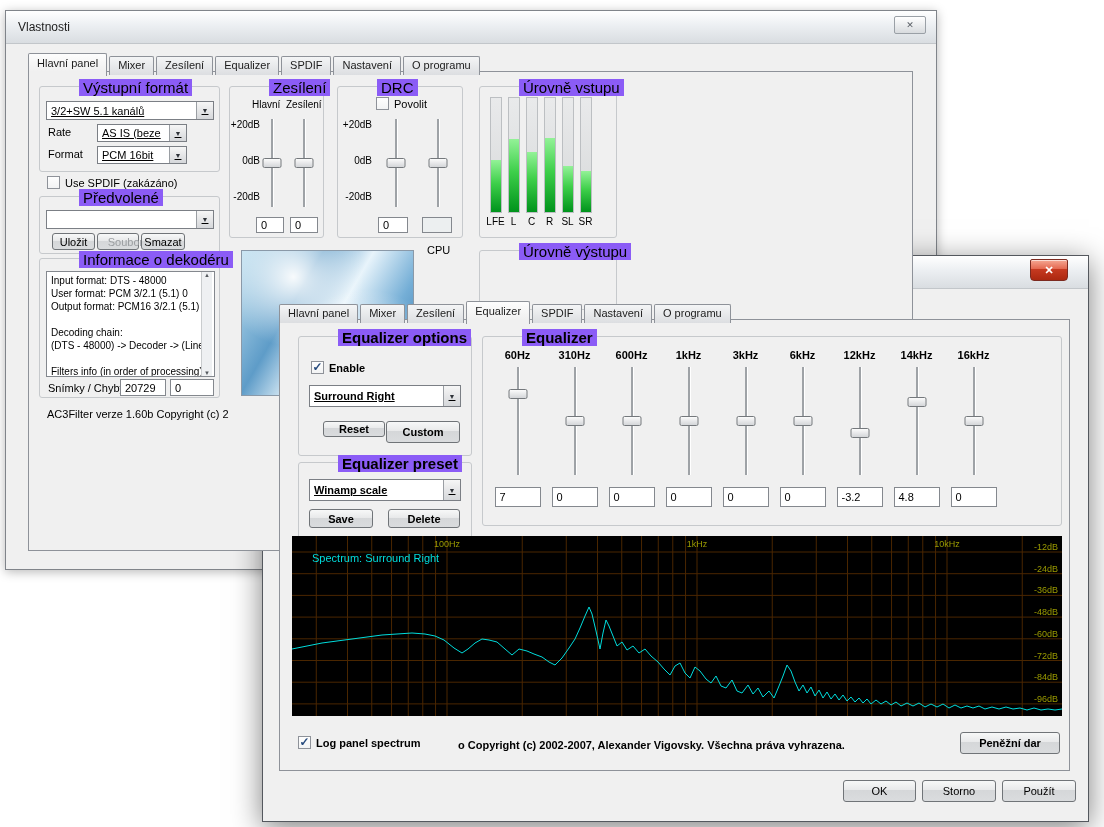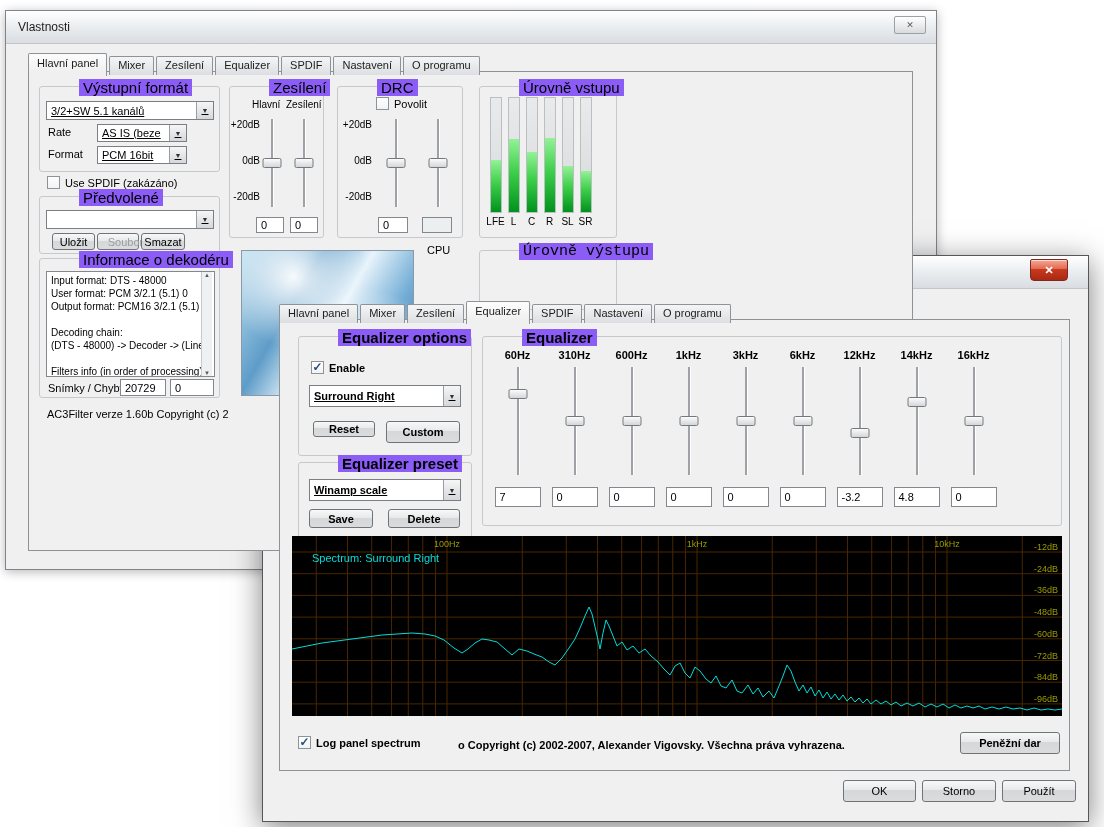--- a/index.html
+++ b/index.html
@@ -224,21 +224,21 @@
             <div class="mcol">
               <div class="meter">
                 <div class="mfill" style="height: 36%;"></div>
               </div>
               <div class="mlabel">SR</div>
             </div>
           </div>
       </div>
 
       <span class="lbl" style="left:398px;top:172px;">CPU</span>
-      <div class="group" style="left:450px;top:178px;width:138px;height:60px;font-family:Liberation Mono, monospace;">
+      <div class="group" style="left:450px;top:178px;width:138px;height:60px;">
         <span class="legend">Úrovně výstupu</span>
       </div>
 
       <div class="art" style="left:212px;top:178px;width:173px;height:146px;"></div>
     </div>
   </div>
 
   <div class="window win-front">
     <div class="titlebar">
       <span>Vlastnosti</span>
@@ -262,21 +262,21 @@
         <div class="check b" style="left:12px;top:24px;">
           <span class="cbox">
               <span class="tick">✓</span>
             </span>
           <span>Enable</span>
         </div>
         <div class="combo" style="left:10px;top:48px;width:152px;height:22px;">
           <span class="val b">Surround Right</span>
           <span class="arrow">▼</span>
         </div>
-        <div class="btn b" style="left:14px;top:84px;width:62px;height:16px;">
+        <div class="btn b" style="left:24px;top:84px;width:62px;height:16px;">
             <span>Reset</span>
           </div>
         <div class="btn b" style="left:87px;top:84px;width:74px;height:22px;">
             <span>Custom</span>
           </div>
       </div>
 
       <div class="group" style="left:18px;top:142px;width:174px;height:86px;">
         <span class="legend b">Equalizer preset</span>
         <div class="combo" style="left:10px;top:16px;width:152px;height:22px;">

